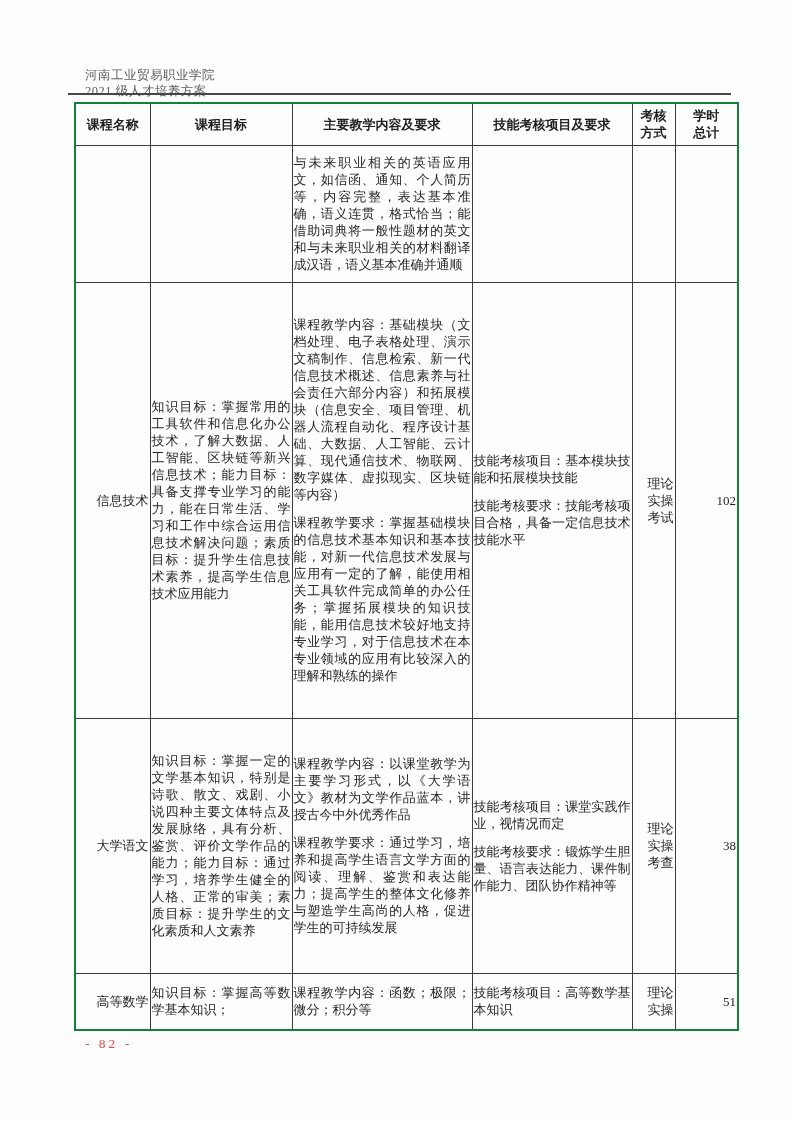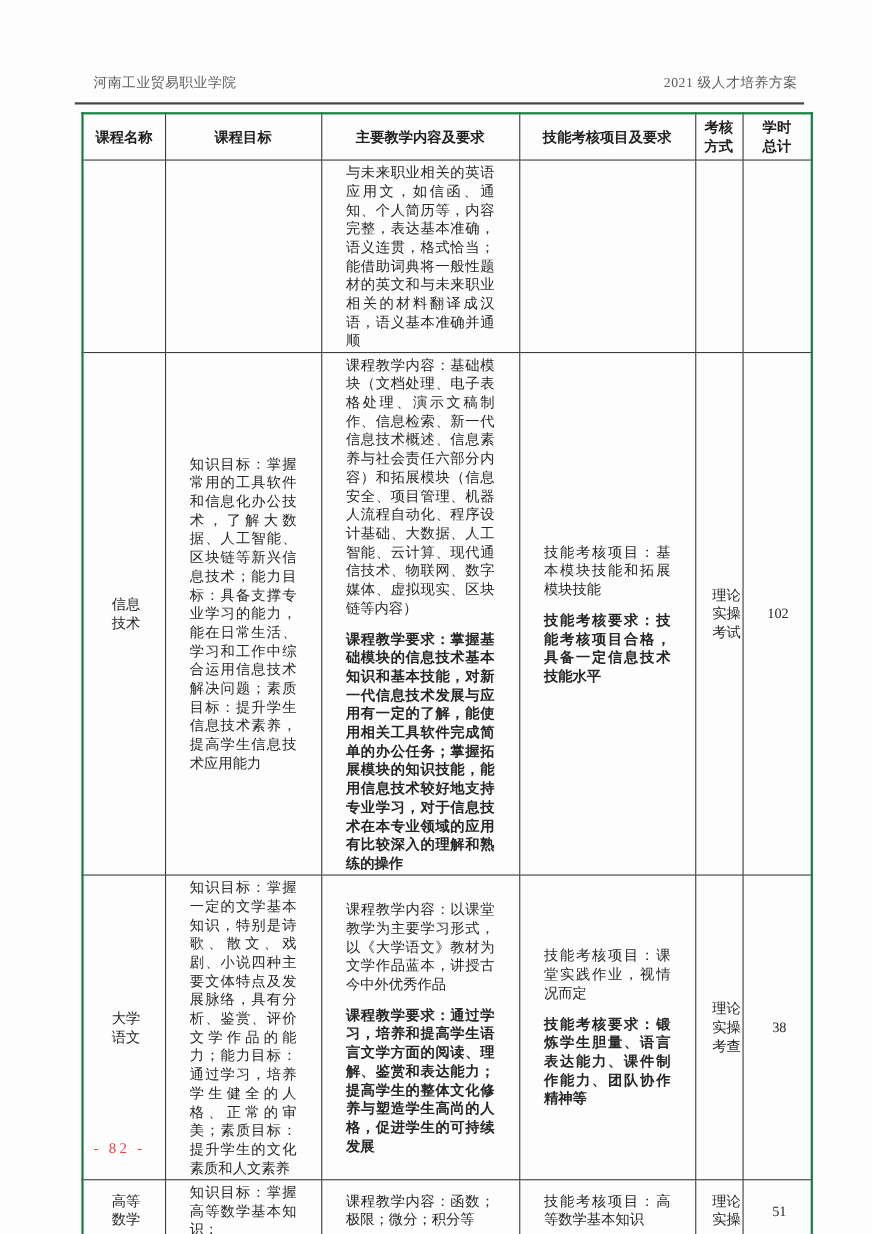--- a/index.html
+++ b/index.html
@@ -11,52 +11,53 @@
     font-family:"Liberation Serif","DejaVu Serif",serif;
     color:#262626;
     overflow:hidden;
   }
   .doc-header{
     position:absolute;
     top:67px;left:85px;width:640px;
     display:flex;justify-content:space-between;
     font-size:12.5px;line-height:16px;color:#5c5c5c;
     letter-spacing:0.5px;
+    flex-direction:column;
   }
   .header-rule{
     position:absolute;
     top:93px;left:68px;width:663px;height:0;
     border-top:2px solid #474747;
   }
   table.course-table{
     position:absolute;
     top:102px;left:74px;width:663px;
     border-collapse:collapse;
     table-layout:fixed;
     border:2px solid #15803d;
   }
   .course-table th,.course-table td{
     border:1px solid #3c3c3c;
-    padding:2px 22px;
+    padding:2px 1px;
     font-size:13px;
     line-height:17px;
     vertical-align:middle;
     overflow:hidden;
   }
   .course-table th{
     font-weight:bold;
     text-align:center;
     white-space:pre-line;
     color:#1f1f1f;
     padding:2px 1px;
   }
   td.cell-text{text-align:justify;text-justify:inter-character;}
   td.cell-center{text-align:right;}
   td.cell-method{text-align:right;white-space:pre-line;padding:2px 1px;}
-  .para+.para{margin-top:11px;font-weight:bold;}
+  .para+.para{margin-top:11px;}
   tr.r-head{height:42px;}
   tr.r-0{height:137px;}
   tr.r-1{height:436px;}
   tr.r-2{height:255px;}
   tr.r-3{height:57px;margin-left:14px;}
   .page-footer{
     position:absolute;
     left:85px;top:1036px;
     font-size:13.5px;color:#ef4444;
     letter-spacing:3px;

